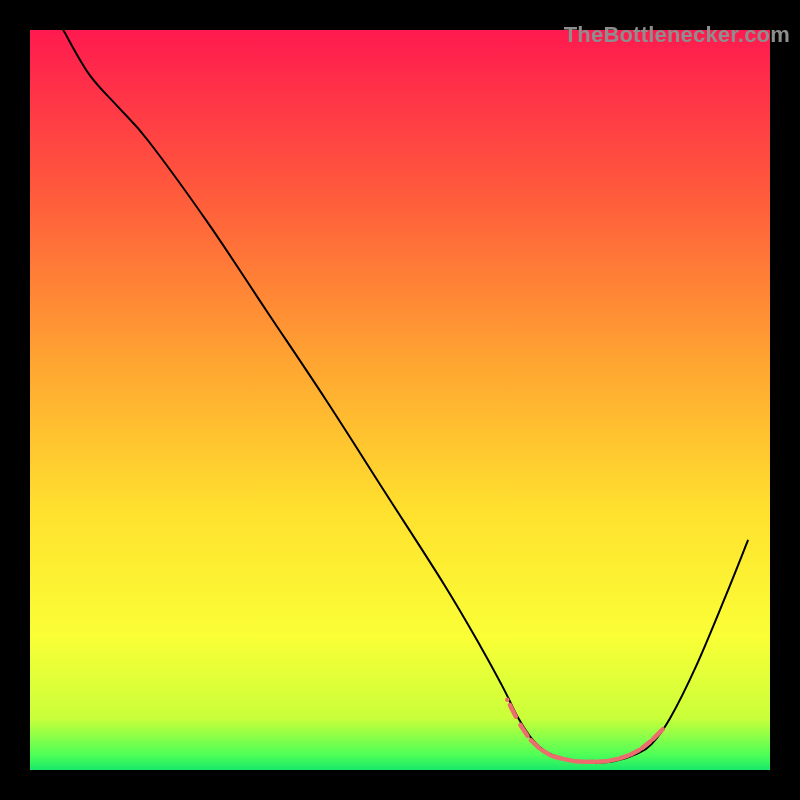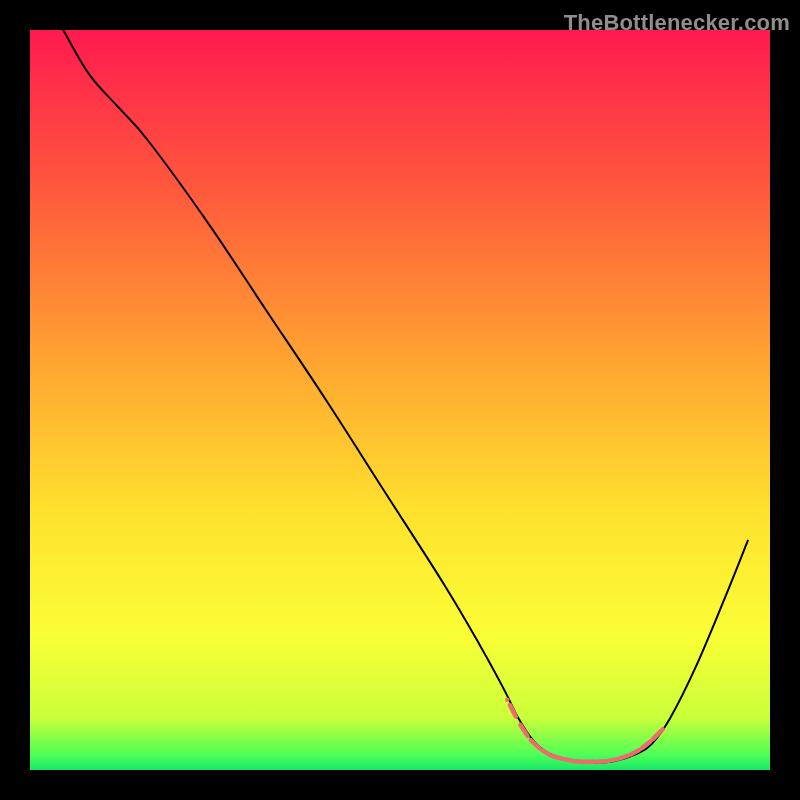--- a/index.html
+++ b/index.html
@@ -10,21 +10,21 @@
     background: #000000;
     overflow: hidden;
   }
   .stage {
     position: relative;
     width: 800px;
     height: 800px;
   }
   .watermark {
     position: absolute;
-    top: 10px;
+    top: 22px;
     right: 10px;
     font-family: Arial, Helvetica, sans-serif;
     font-size: 22px;
     font-weight: bold;
     color: #8e8e8e;
     letter-spacing: 0.2px;
     z-index: 20;
   }
   svg {
     position: absolute;

